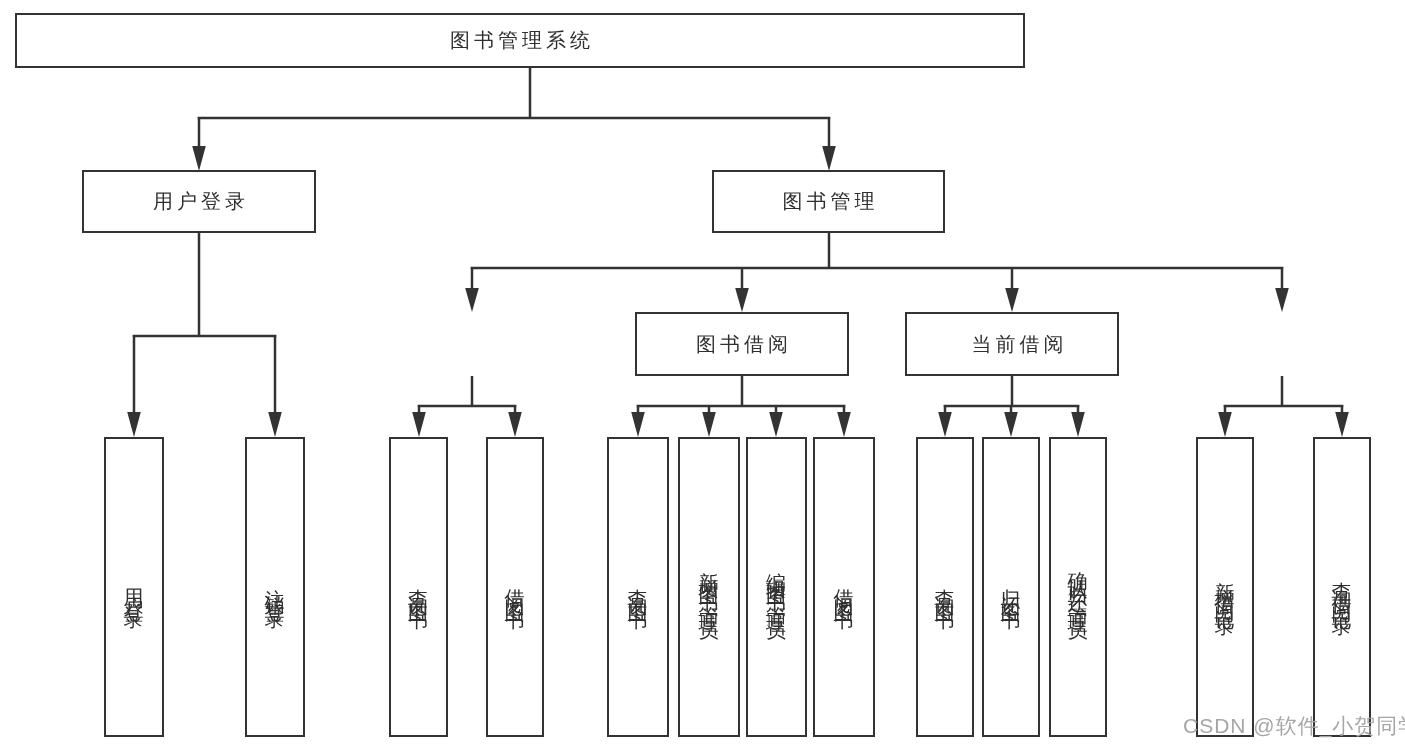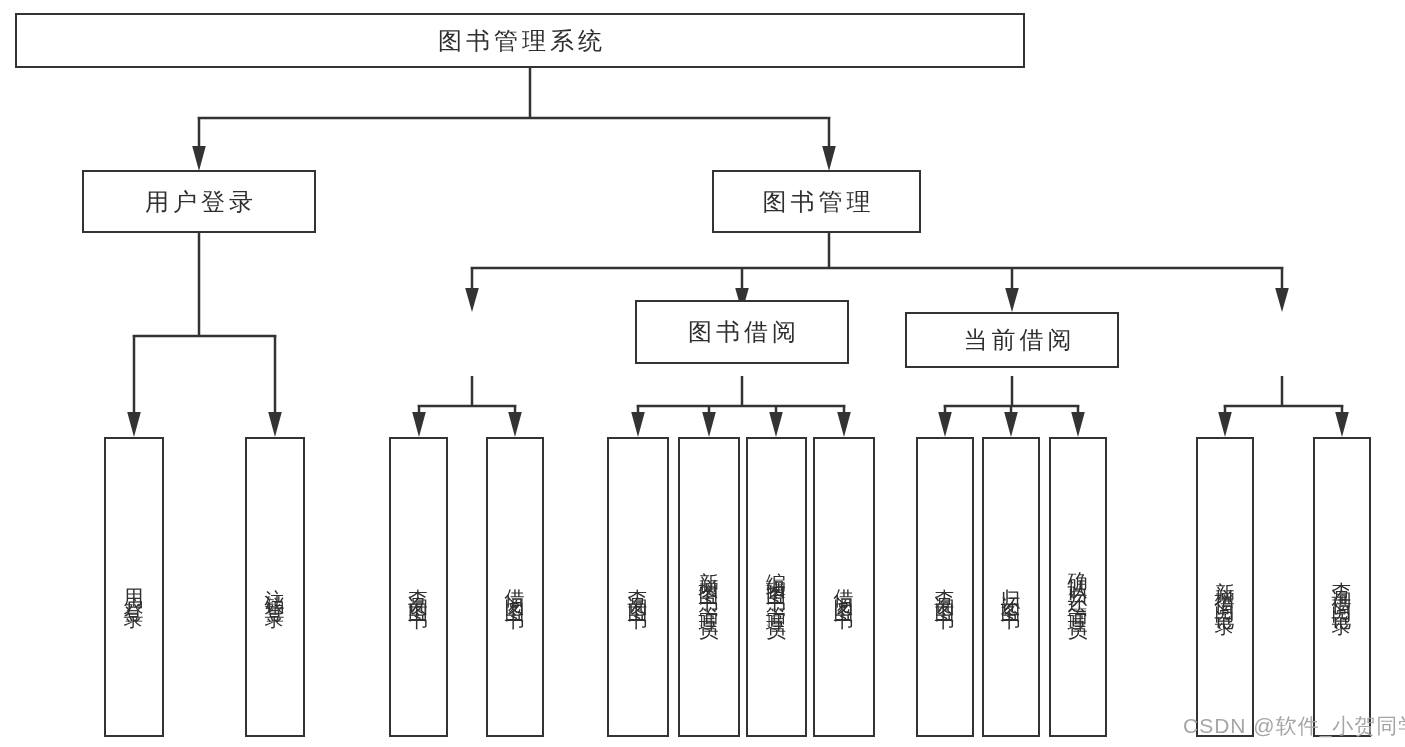--- a/index.html
+++ b/index.html
@@ -24,21 +24,21 @@
   .connectors polygon { fill: #333333; }
   .node {
     position: absolute;
     box-sizing: border-box;
     border: 2.5px solid #333333;
     background: #ffffff;
     display: flex;
     align-items: center;
     justify-content: center;
     color: #2f2f2f;
-    font-size: 24px;
+    font-size: 20px;
     letter-spacing: 4px;
     text-indent: 4px;
     white-space: nowrap;
   }
   .vnode {
     position: absolute;
     box-sizing: border-box;
     border: 2.5px solid #333333;
     background: #ffffff;
     display: flex;
@@ -123,24 +123,24 @@
     <line x1="1223.75" y1="406" x2="1343.25" y2="406"></line>
     <line x1="1225" y1="405" x2="1225" y2="414"></line>
     <polygon points="1225,437 1218.2,412 1231.8,412"></polygon>
     <line x1="1342" y1="405" x2="1342" y2="414"></line>
     <polygon points="1342,437 1335.2,412 1348.8,412"></polygon>
   </svg>
 
   <div class="node" style="left:15px; top:13px; width:1010px; height:55px;">图书管理系统</div>
 
   <div class="node" style="left:82px; top:170px; width:234px; height:63px;">用户登录</div>
-  <div class="node" style="left:712px; top:170px; width:209px; height:63px;">图书管理</div>
+  <div class="node" style="left:712px; top:170px; width:233px; height:63px;">图书管理</div>
 
-  <div class="node" style="left:635px; top:300px; width:214px; height:64px;">图书借阅</div>
-  <div class="node" style="left:905px; top:312px; width:214px; height:56px;padding-left:11px;">当前借阅</div>
+  <div class="node" style="left:635px; top:312px; width:214px; height:64px;">图书借阅</div>
+  <div class="node" style="left:905px; top:312px; width:214px; height:64px;padding-left:11px;">当前借阅</div>
 
   <div class="vnode" style="left:104px; top:437px; width:60px; height:300px;">用户登录</div>
   <div class="vnode" style="left:245px; top:437px; width:60px; height:300px;">注销登录</div>
 
   <div class="vnode" style="left:389px; top:437px; width:59px; height:300px;">查询图书</div>
   <div class="vnode" style="left:486px; top:437px; width:58px; height:300px;">借阅图书</div>
 
   <div class="vnode" style="left:607px; top:437px; width:62px; height:300px;">查询图书</div>
   <div class="vnode" style="left:678px; top:437px; width:62px; height:300px;">新增图书（管理员）</div>
   <div class="vnode" style="left:746px; top:437px; width:61px; height:300px;">编辑图书（管理员）</div>

